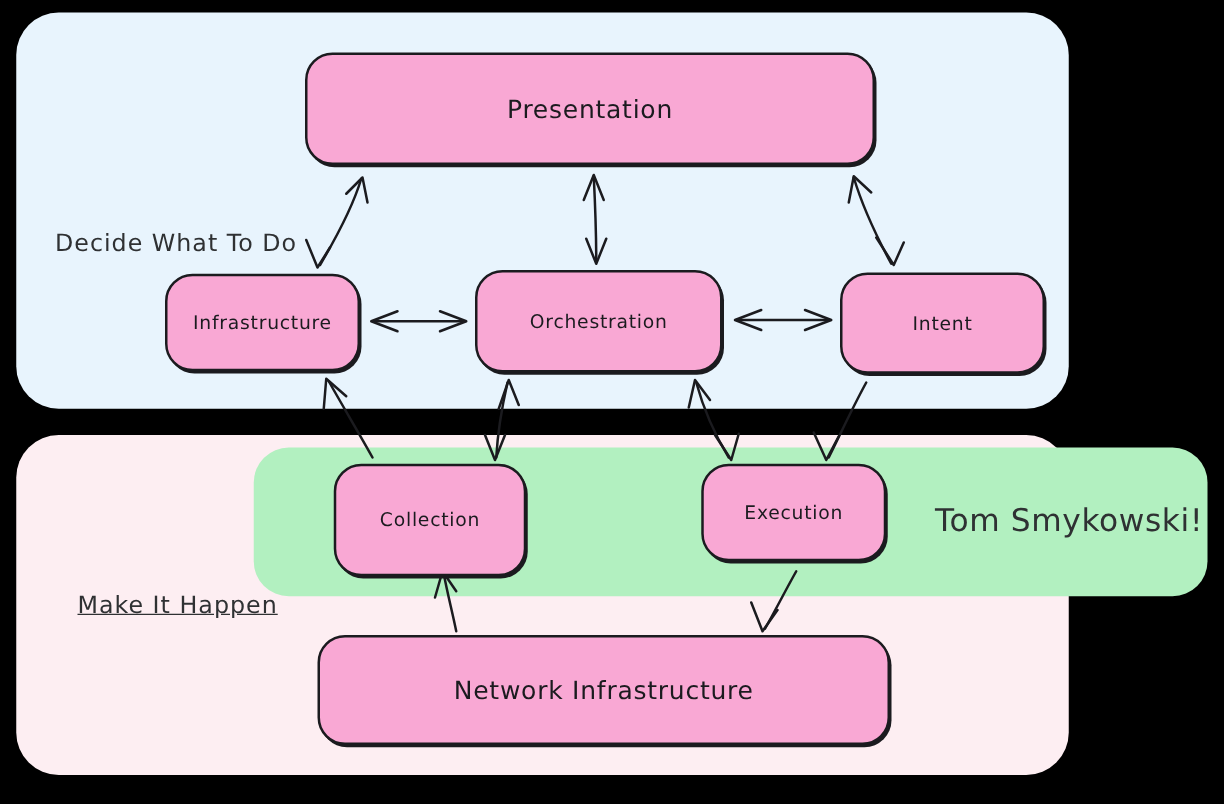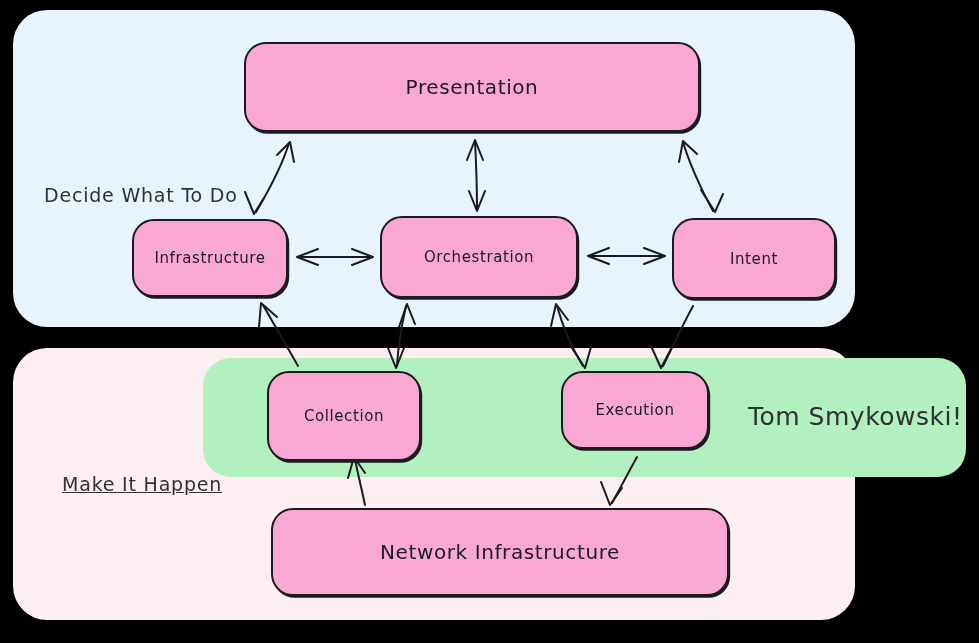--- a/index.html
+++ b/index.html
@@ -73,21 +73,21 @@
     box-shadow: 1.6px 2.2px 0 -0.4px #1b1b1f;
   }
   .node .txt { pointer-events: none; }
 
   #node-presentation { left: 244px; top: 42px;  width: 456px; height: 90px;  font-size: 20px; }
   #node-observability{ left: 132px; top: 219px; width: 156px; height: 78px;  font-size: 15px; }
   #node-orchestration{ left: 380px; top: 216px; width: 198px; height: 82px;  font-size: 15px; }
   #node-intent       { left: 672px; top: 218px; width: 164px; height: 81px;  font-size: 15px; }
   #node-collection   { left: 267px; top: 371px; width: 154px; height: 90px;  font-size: 15px; }
   #node-execution    { left: 561px; top: 371px; width: 148px; height: 78px;  font-size: 15px; }
-  #node-networkinfra { left: 254px; top: 508px; width: 458px; height: 88px;  font-size: 20px; margin-left: 17px; }
+  #node-networkinfra { left: 254px; top: 508px; width: 458px; height: 88px;  font-size: 20px; }
 
   
   #arrow-layer {
     position: absolute;
     left: 0; top: 0;
     width: 979px; height: 643px;
     pointer-events: none;
   }
   #arrow-layer path, #arrow-layer line, #arrow-layer polyline {
     fill: none;

